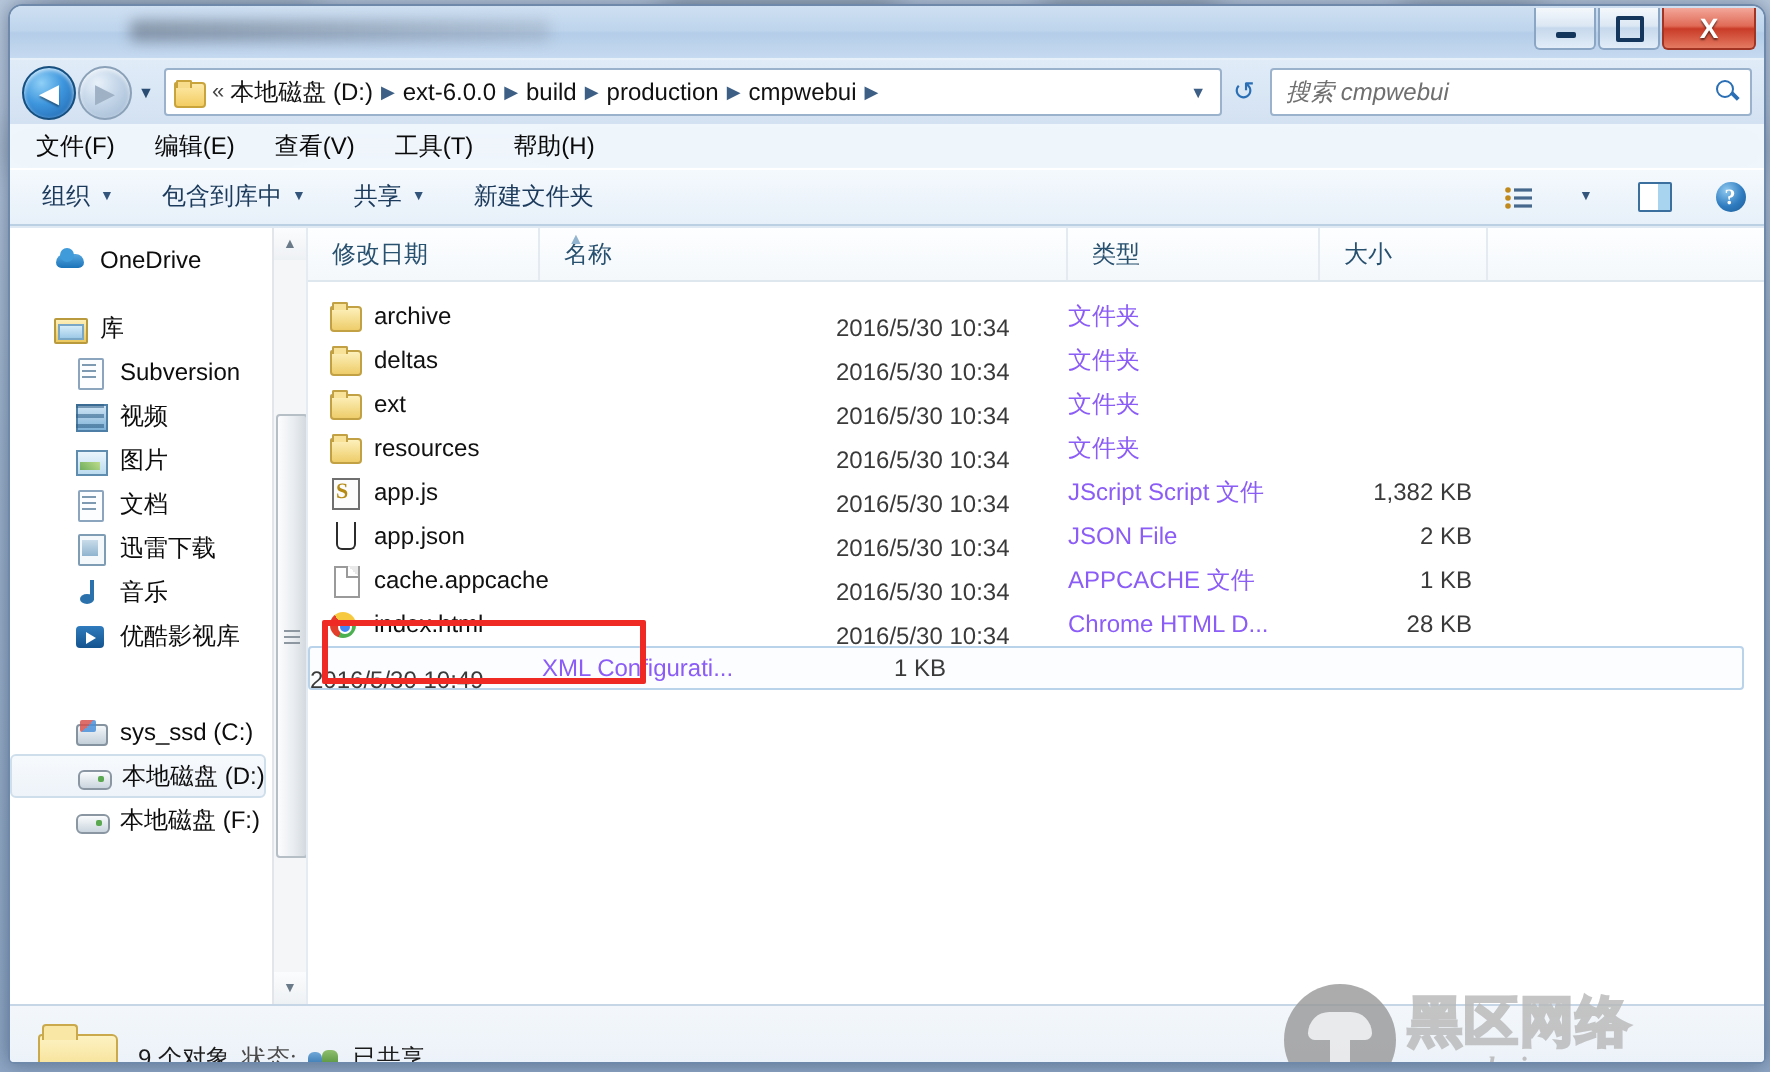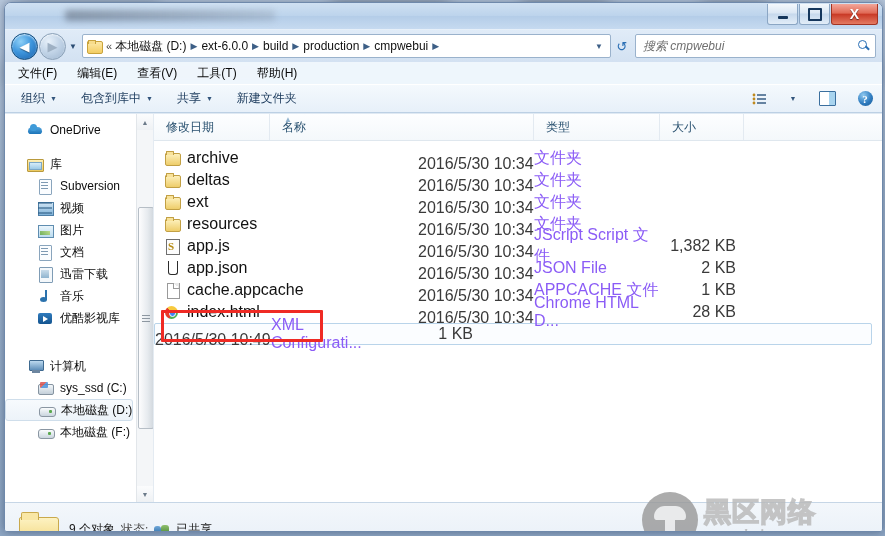--- a/index.html
+++ b/index.html
@@ -503,21 +503,21 @@
   .col-name { width: 264px; }
   .col-date { width: 116px; }
   .col-type { width: 126px; }
   .col-size { width: 84px; }
   .col-tail { flex: 1; border-right: none !important; }
 
   .rows { padding-top: 6px; position: relative; }
   .frow {
     height: 22px;
     display: flex; align-items: center;
-    font-size: 16px; color: #111;
+    font-size: 12px; color: #111;
     box-sizing: border-box;
   }
   .frow.selected {
     background: #fbfdff;
     border: 1px solid #b9d4ea;
     border-radius: 2px;
     margin: 0 10px 0 0;
   }
   .c-name {
     width: 264px; display: flex; align-items: center; gap: 7px;
@@ -870,24 +870,20 @@
             <span class="ni ni-music"></span>
             <span class="nav-label">音乐</span>
           </div>
           <div class="nav-row indent">
             <span class="ni ni-youku"></span>
             <span class="nav-label">优酷影视库</span>
           </div>
 
           <div class="nav-gap" style="height:26px;"></div>
 
-          <div class="nav-row">
-            <span class="ni ni-computer"></span>
-            <span class="nav-label">计算机</span>
-          </div>
           <div class="nav-row indent">
             <span class="ni ni-drivec"></span>
             <span class="nav-label">sys_ssd (C:)</span>
           </div>
           <div class="nav-row indent sel">
             <span class="ni ni-drive"></span>
             <span class="nav-label">本地磁盘 (D:)</span>
           </div>
           <div class="nav-row indent">
             <span class="ni ni-drive"></span>

